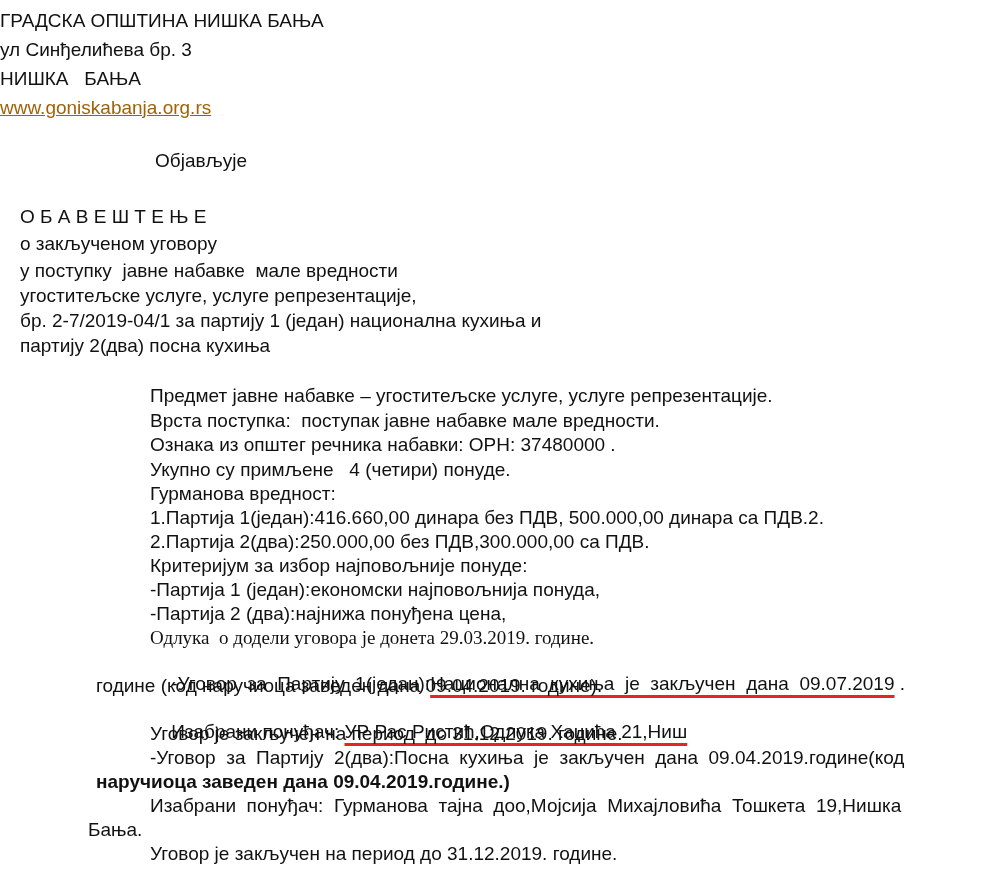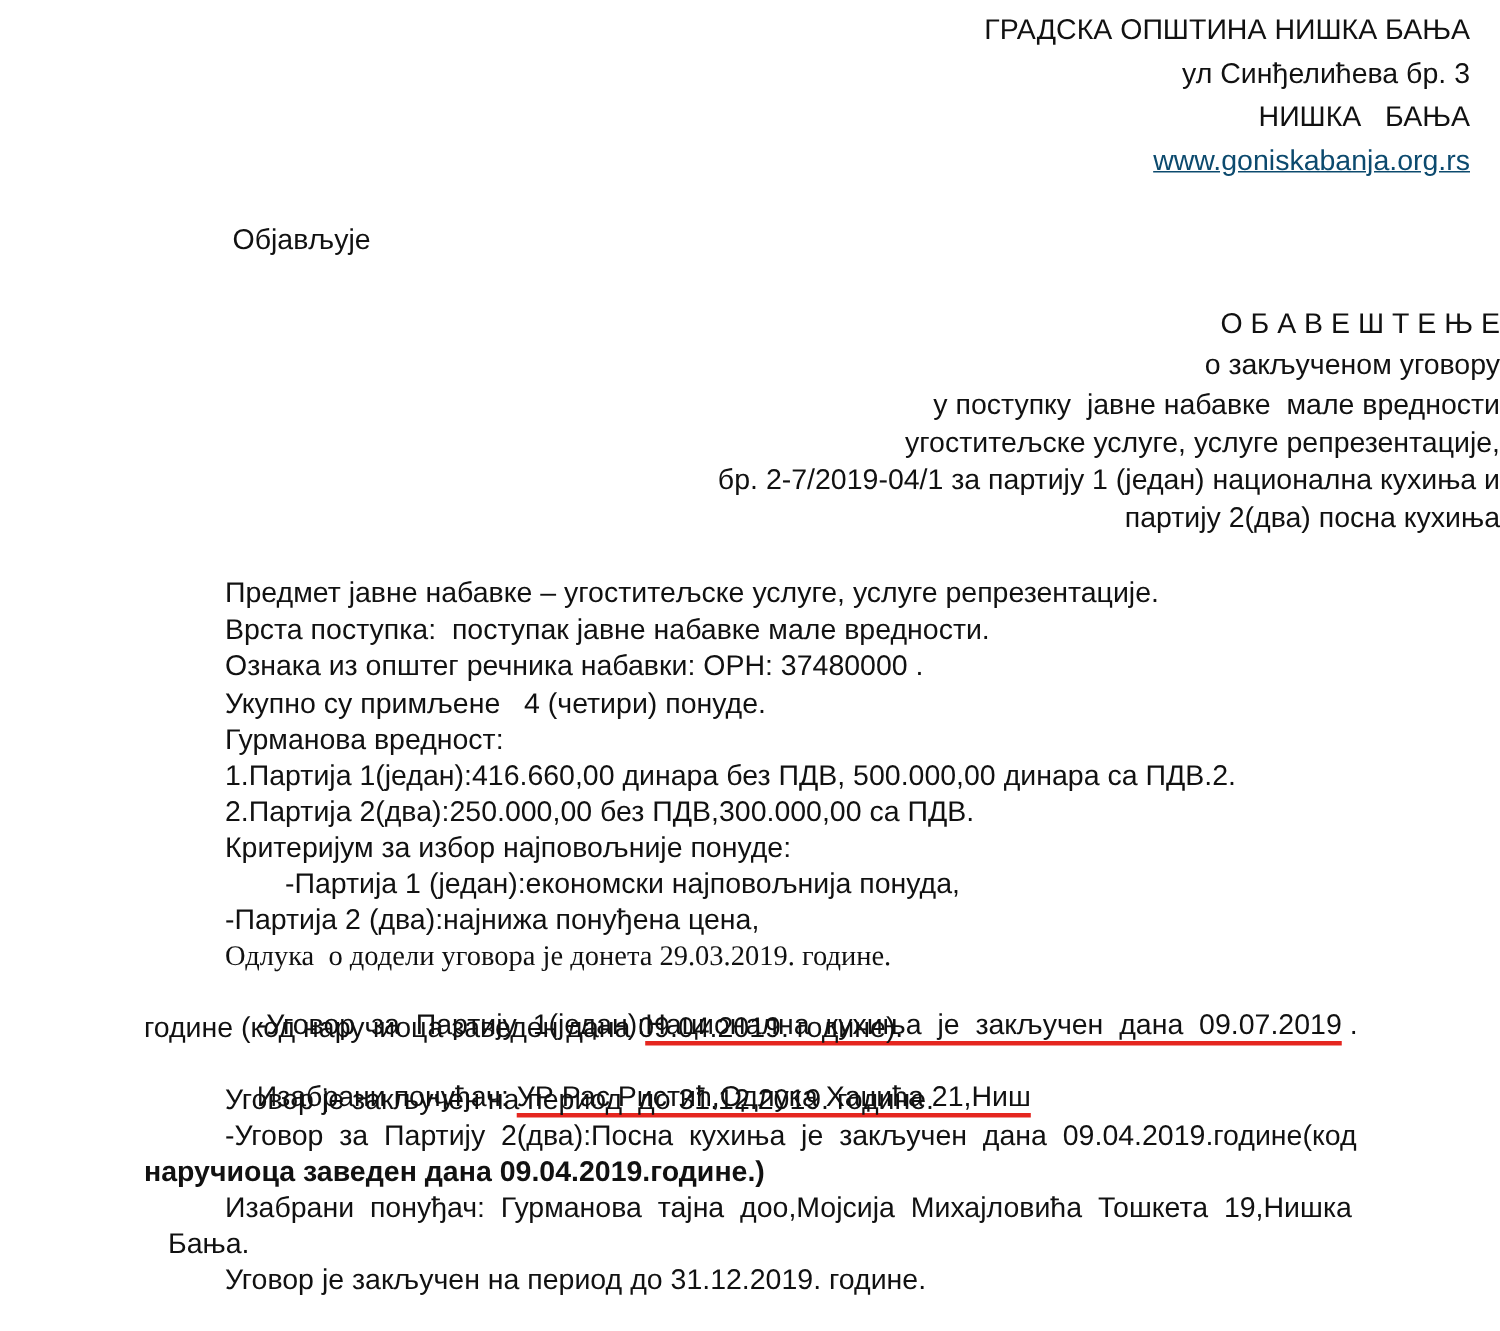--- a/index.html
+++ b/index.html
@@ -1,20 +1,20 @@
 <!DOCTYPE html>
 <html><head>
 <meta charset="utf-8">
 <style>
   html, body { margin:0; padding:0; background:#ffffff; }
   body { width:1000px; height:887px; position:relative; overflow:hidden;
          font-family:"Liberation Sans", sans-serif; color:#111; }
   .line { position:absolute; white-space:nowrap; font-size:19px; line-height:22px; }
-  .center { left:0; width:980px; text-align:right; }
-  .link { color:#0c4a6e; text-decoration:underline; }
+  .center { left:0; width:980px; text-align:left; }
+  .link { color:#a16207; text-decoration:underline; }
   .redline { text-decoration:underline; text-decoration-color:#e5261f; text-decoration-thickness:3px; text-underline-offset:5px; }
 </style>
 </head>
 <body>
 
 <div>
 
   <div class="line center" style="top:10px;">ГРАДСКА ОПШТИНА НИШКА БАЊА</div>
   <div class="line center" style="top:39px;">ул Синђелићева бр. 3</div>
   <div class="line center" style="top:68px; white-space:pre;">НИШКА   БАЊА</div>
@@ -32,33 +32,33 @@
   <div class="line center" style="top:335px; left:20px;">партију 2(два) посна кухиња</div>
 
   <div class="line" style="top:385px; left:150px;">Предмет јавне набавке – угоститељске услуге, услуге репрезентације.</div>
   <div class="line" style="top:410px; left:150px; white-space:pre;">Врста поступка:  поступак јавне набавке мале вредности.</div>
   <div class="line" style="top:434px; left:150px;">Ознака из општег речника набавки: ОРН: 37480000 .</div>
   <div class="line" style="top:459px; left:150px; white-space:pre;">Укупно су примљене   4 (четири) понуде.</div>
   <div class="line" style="top:483px; left:150px;">Гурманова вредност:</div>
   <div class="line" style="top:507px; left:150px;">1.Партија 1(један):416.660,00 динара без ПДВ, 500.000,00 динара са ПДВ.2.</div>
   <div class="line" style="top:531px; left:150px;">2.Партија 2(два):250.000,00 без ПДВ,300.000,00 са ПДВ.</div>
   <div class="line" style="top:555px; left:150px;">Критеријум за избор најповољније понуде:</div>
-  <div class="line" style="top:579px; left:150px;margin-left:40px;">-Партија 1 (један):економски најповољнија понуда,</div>
+  <div class="line" style="top:579px; left:150px;">-Партија 1 (један):економски најповољнија понуда,</div>
   <div class="line" style="top:603px; left:150px;">-Партија 2 (два):најнижа понуђена цена,</div>
   <div class="line" style="top:627px; left:150px; white-space:pre;font-family:Liberation Serif, serif;">Одлука  о додели уговора је донета 29.03.2019. године.</div>
 
   <div class="line" style="top:651px; left:150px; white-space:pre;">
     <span>-Уговор  за  Партију  1(један):</span><span class="redline">Национална  кухиња  је  закључен  дана  09.07.2019</span><span> .</span>
   </div>
   <div class="line" style="top:675px; left:96px;">године (код наручиоца заведен дана 09.04.2019. године).</div>
 
   <div class="line" style="top:699px; left:150px; white-space:pre;">
     <span>Изабрани понуђач: </span><span class="redline">УР Рас Ристић,Одлука Хаџића 21,Ниш</span>
   </div>
   <div class="line" style="top:723px; left:150px; white-space:pre;">Уговор је закључен на период  до 31.12.2019. године.</div>
 
   <div class="line" style="top:747px; left:150px; white-space:pre;">-Уговор  за  Партију  2(два):Посна  кухиња  је  закључен  дана  09.04.2019.године(код</div>
   <div class="line" style="top:771px; left:96px;font-weight:bold;">наручиоца заведен дана 09.04.2019.године.)</div>
   <div class="line" style="top:795px; left:150px; white-space:pre;">Изабрани  понуђач:  Гурманова  тајна  доо,Мојсија  Михајловића  Тошкета  19,Нишка</div>
-  <div class="line" style="top:819px; left:112px;text-align:center;">Бања.</div>
+  <div class="line" style="top:819px; left:88px;text-align:center;">Бања.</div>
   <div class="line" style="top:843px; left:150px;">Уговор је закључен на период до 31.12.2019. године.</div>
 
 </div>
 
 </body></html>

